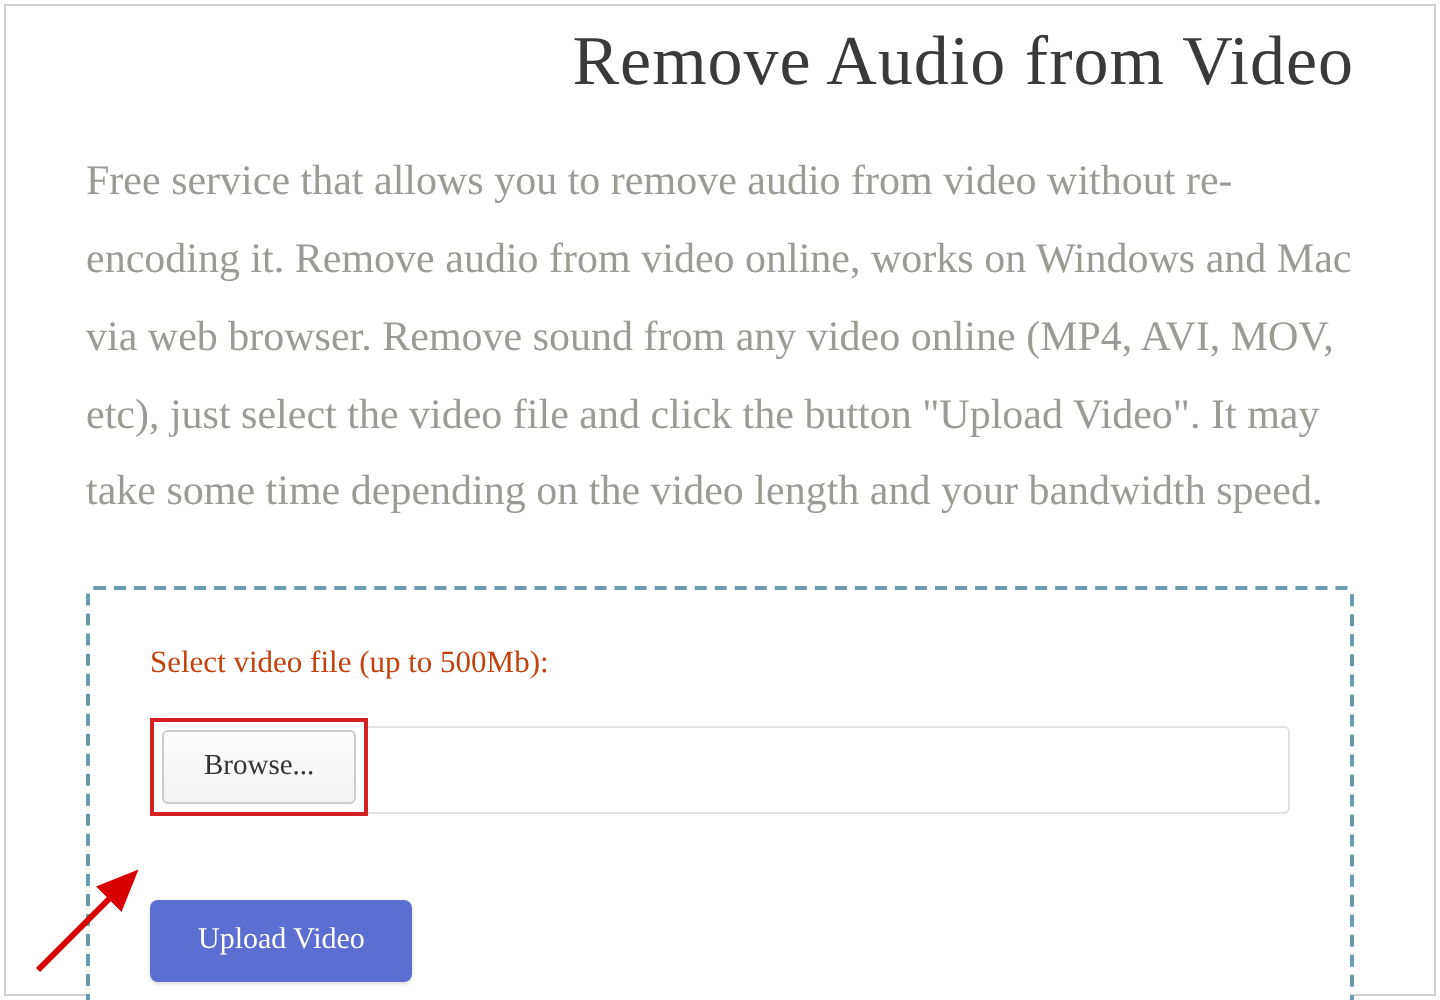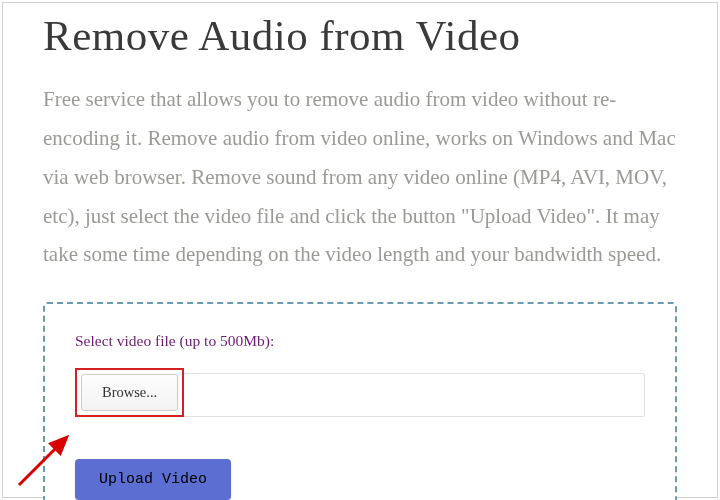--- a/index.html
+++ b/index.html
@@ -12,48 +12,49 @@
     }
     .container {
       border: 1px solid #d0d0d0;
       width: 716px;
       height: 496px;
       margin: 2px;
       padding: 8px 40px 20px 40px;
       position: relative;
     }
     .page-title {
-      font-size: 43px;
+      font-size: 35px;
       font-weight: normal;
       color: #3a3a3a;
       margin-bottom: 20px;
       letter-spacing: 0.5px;
+      text-align: right;
     }
     .description {
       font-size: 21px;
       line-height: 1.85;
       color: #9a9a96;
       margin-bottom: 28px;
     }
     .upload-zone {
       border: 2px dashed #6b9bb0;
       border-radius: 4px;
       padding: 28px 30px 24px 30px;
       background: #fff;
     }
     .select-label {
       font-size: 15.5px;
-      color: #701a75;
+      color: #c2410c;
       margin-bottom: 18px;
       display: block;
       font-family: Georgia, serif;
     }
     .file-row {
       display: flex;
-      align-items: center;
+      align-items: flex-start;
       margin-bottom: 42px;
       text-decoration: underline;
     }
     .browse-wrapper {
       border: 2px solid #d32020;
       padding: 4px;
       display: inline-block;
     }
     .browse-btn {
       background: linear-gradient(#fdfdfd, #f3f3f3);
@@ -69,26 +70,26 @@
       flex: 1;
       border: 1px solid #e2e2e2;
       border-left: none;
       border-radius: 0 3px 3px 0;
       background: #fff;
       height: 44px;
       margin-top: 4px;
     }
     .upload-btn {
       background: #5a6fd1;
-      color: #000000;
+      color: #ffffff;
       border: none;
       border-radius: 4px;
       padding: 12px 24px;
       font-size: 15px;
-      font-family: Liberation Mono, monospace;
+      font-family: Liberation Serif, serif;
       cursor: pointer;
       box-shadow: 0 1px 2px rgba(0,0,0,0.15);
     }
     .arrow {
       position: absolute;
       left: 10px;
       bottom: 6px;
       width: 70px;
       height: 70px;
       pointer-events: none;

